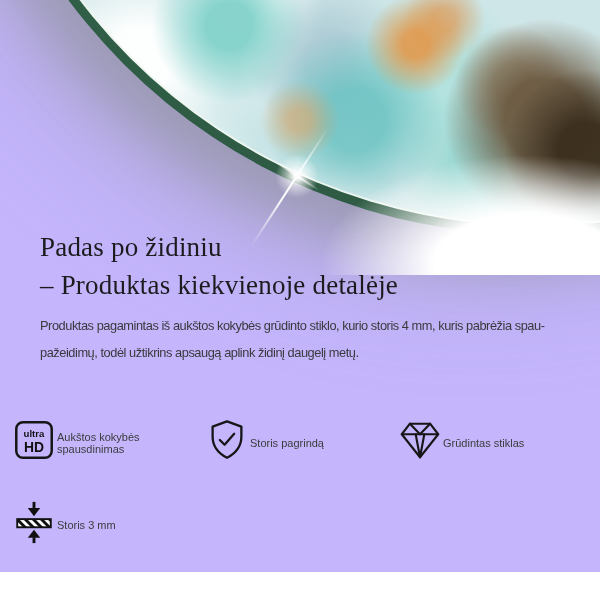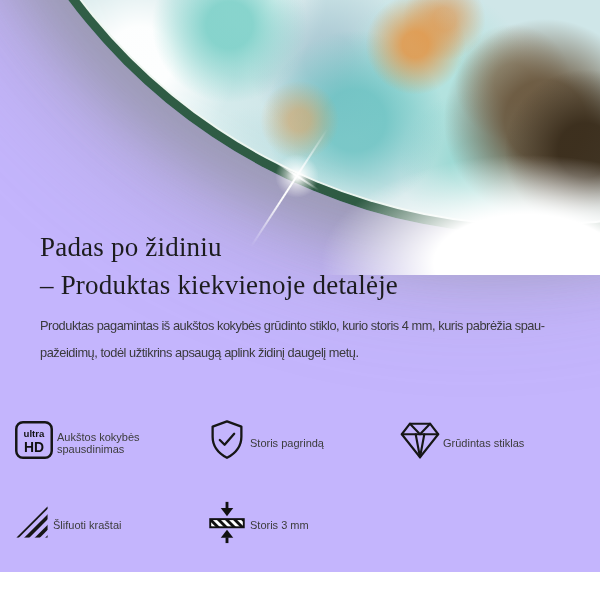--- a/index.html
+++ b/index.html
@@ -116,37 +116,20 @@
           <polygon points="13.5,7 34.5,7 43,18 24,42 5,18"></polygon>
           <line x1="5" y1="18" x2="43" y2="18"></line>
           <polyline points="13.5,7 24,18 34.5,7"></polyline>
           <line x1="19.5" y1="18" x2="24" y2="42"></line>
           <line x1="28.5" y1="18" x2="24" y2="42"></line>
         </svg>
       </div>
       <div class="flabel">Grūdintas stiklas</div>
     </div>
 
-    <div class="feature">
-      <div class="ficon">
-        <svg width="42" height="42" viewBox="0 0 48 48">
-          <clipPath id="triclip">
-              <polygon points="6,42 42,42 42,6"></polygon>
-            </clipPath>
-          <g clip-path="url(#triclip)" stroke="#161616" stroke-width="4.2">
-            <line x1="0" y1="48" x2="48" y2="0"></line>
-            <line x1="12" y1="48" x2="48" y2="12"></line>
-            <line x1="24" y1="48" x2="48" y2="24"></line>
-            <line x1="36" y1="48" x2="48" y2="36"></line>
-            <line x1="-12" y1="48" x2="48" y2="-12"></line>
-          </g>
-        </svg>
-      </div>
-      <div class="flabel">Šlifuoti kraštai</div>
-    </div>
 
     <div class="feature">
       <div class="ficon">
         <svg width="46" height="46" viewBox="0 0 48 48">
           <defs>
             <pattern id="hatchp" patternUnits="userSpaceOnUse" width="6" height="6" patternTransform="rotate(-45)">
               <rect width="6" height="6" fill="#ffffff"></rect>
               <rect width="3" height="6" fill="#111111"></rect>
             </pattern>
           </defs>

